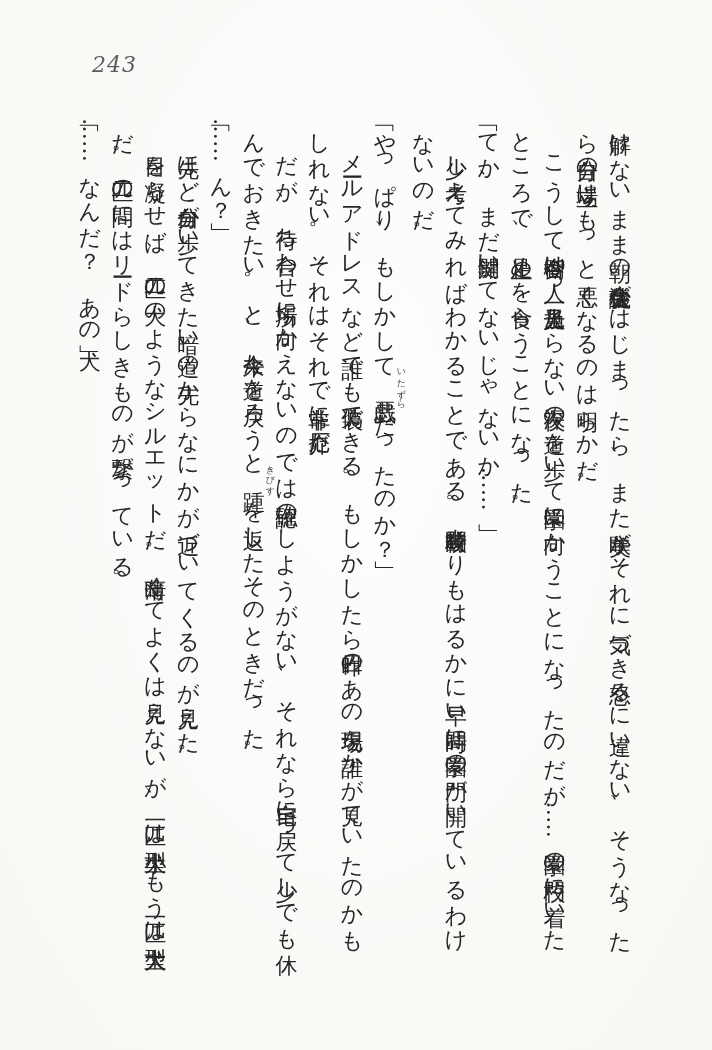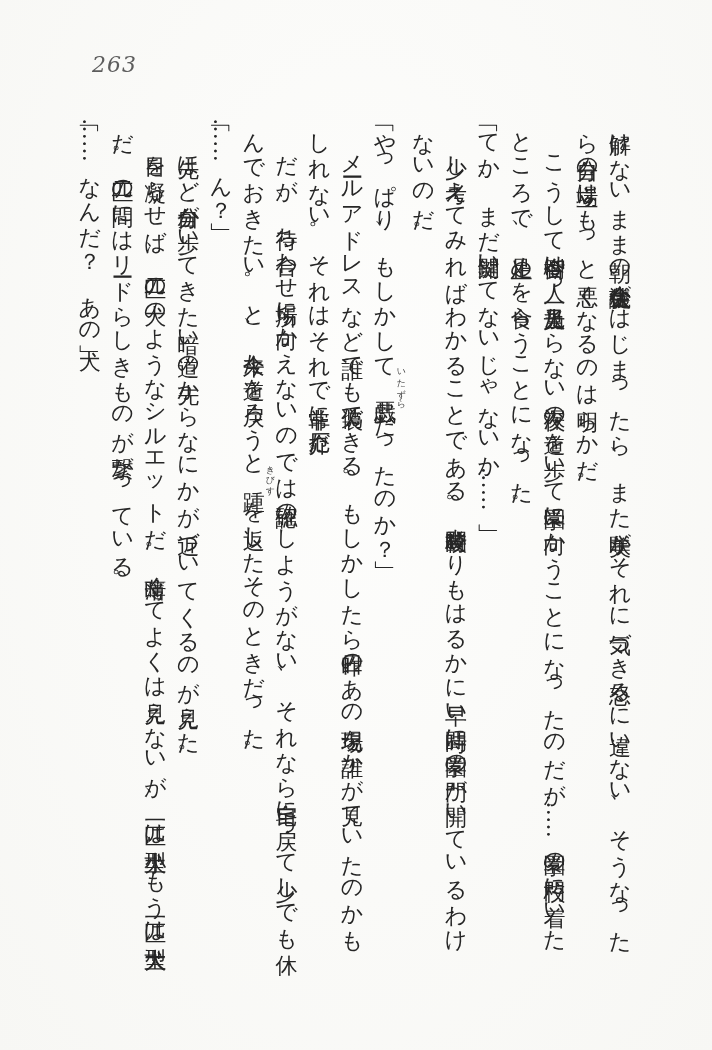--- a/index.html
+++ b/index.html
@@ -58,21 +58,21 @@
     font-size: 9px;
     color: #3a3a3a;
     letter-spacing: 0;
   }
 </style>
 </head>
 <body>
 
 <div class="page">
 
-  <div class="page-number">263</div>
+  <div class="page-number">243</div>
 
   <div class="text-area">
 
     <p class="para"><span>解けないまま朝の生徒会会議がはじまったら、また美咲がそれに気づき怒るに違いない、そうなったら自分の立場はもっと悪くなるのは明らかだ。</span></p>
 
     <p class="para indent"><span>こうして今智樹は人っ子一人見当たらない深夜の道を歩いて学園に向かうことになったのだが……学園の校門に着いたところで、足止めを食らうことになった。</span></p>
 
     <p class="para"><span>「てか、まだ鍵開いてないじゃないか……」</span></p>
 
     <p class="para indent"><span>少し考えてみればわかることである。登校時間よりもはるかに早い時間に学園の門が開いているわけないのだ。</span></p>

